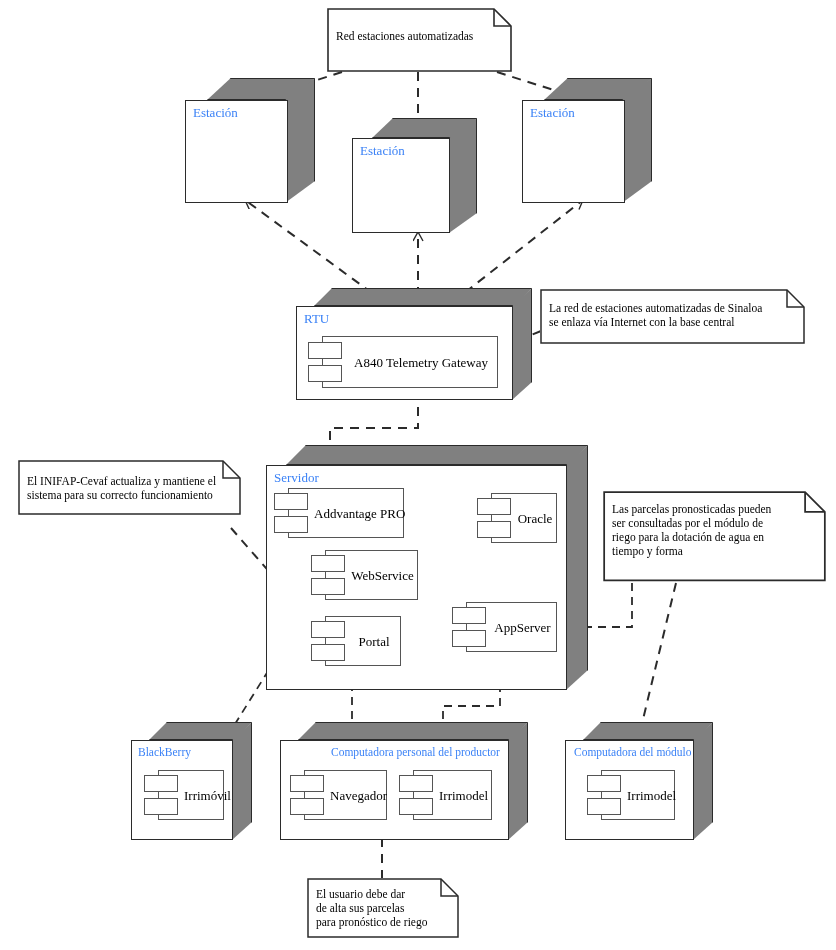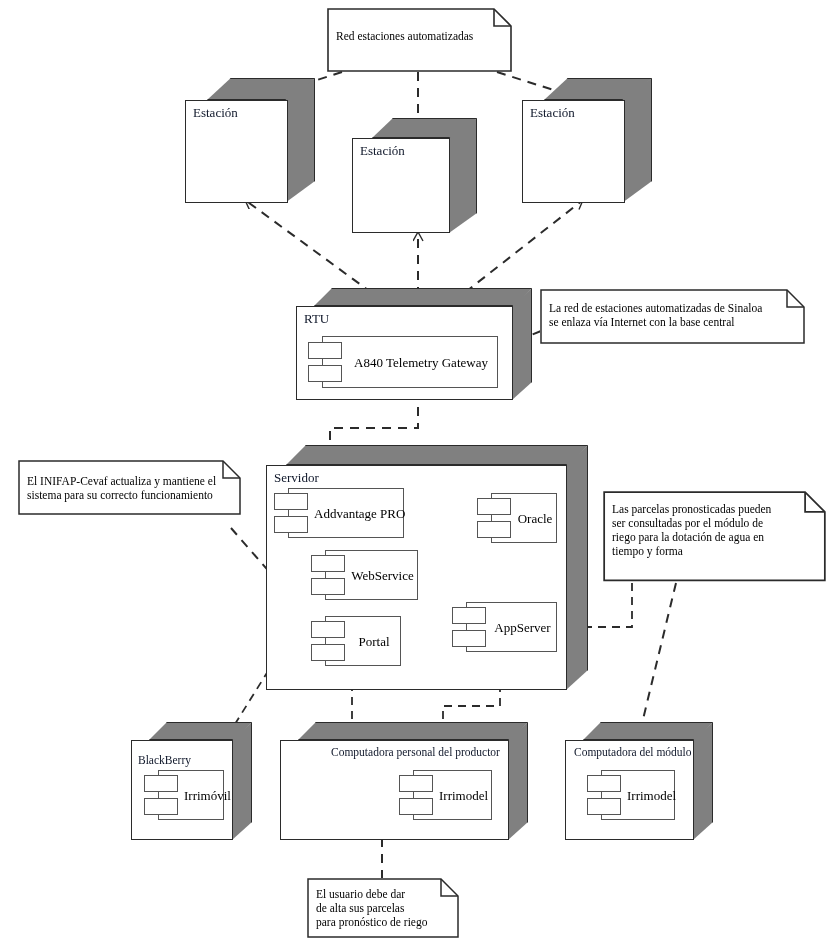--- a/index.html
+++ b/index.html
@@ -45,21 +45,21 @@
     position: absolute;
     background: #ffffff;
     border: 1px solid #2b2b2b;
     box-sizing: border-box;
   }
   .node .node-label {
     position: absolute;
     font-size: 13px;
     line-height: 14px;
     white-space: nowrap;
-    color: #0f172a;
+    color: #3b82f6;
   }
 
   
   .component {
     position: absolute;
     z-index: 14;
   }
   .component .comp-body {
     position: absolute;
     left: 14px;
@@ -302,38 +302,44 @@
       <div class="comp-name">AppServer</div>
     </div>
   </div>
 
   <div class="node" style="left:131px; top:722px; width:121px; height:118px;">
     <div class="node-depth-top" style="left:18px; top:0; width:103px; height:18px;
                 clip-path: polygon(0 100%, 17.5% 0, 100% 0, 82.5% 100%);"></div>
     <div class="node-depth-right" style="left:101px; top:0; width:20px; height:118px;
                 clip-path: polygon(0 18px, 100% 0, 100% 100px, 0 100%);"></div>
     <div class="node-face" style="left:0; top:18px; width:102px; height:100px;"></div>
-    <div class="node-label" style="left:7px; top:31px; font-size:11.5px;text-align:center;">BlackBerry</div>
+    <div class="node-label" style="left:7px; top:23px; font-size:11.5px;text-align:center;">BlackBerry</div>
 
     <div class="component" style="left:13px; top:48px; width:80px; height:50px;">
       <div class="comp-body"></div>
       <div class="comp-tab tab-a" style="top:5px;"></div>
       <div class="comp-tab tab-b" style="top:28px;"></div>
       <div class="comp-name">Irrimóvil</div>
     </div>
   </div>
 
   <div class="node" style="left:280px; top:722px; width:248px; height:118px;">
     <div class="node-depth-top" style="left:18px; top:0; width:230px; height:18px;
                 clip-path: polygon(0 100%, 7.8% 0, 100% 0, 92.2% 100%);"></div>
     <div class="node-depth-right" style="left:228px; top:0; width:20px; height:118px;
                 clip-path: polygon(0 18px, 100% 0, 100% 100px, 0 100%);"></div>
     <div class="node-face" style="left:0; top:18px; width:229px; height:100px;"></div>
     <div class="node-label" style="left:7px; top:23px; font-size:11.5px;margin-left:44px;">Computadora personal del productor</div>
 
+    <div class="component" style="left:10px; top:48px; width:97px; height:50px;">
+      <div class="comp-body"></div>
+      <div class="comp-tab tab-a" style="top:5px;"></div>
+      <div class="comp-tab tab-b" style="top:28px;"></div>
+      <div class="comp-name">Navegador</div>
+    </div>
 
     <div class="component" style="left:119px; top:48px; width:93px; height:50px;">
       <div class="comp-body"></div>
       <div class="comp-tab tab-a" style="top:5px;"></div>
       <div class="comp-tab tab-b" style="top:28px;"></div>
       <div class="comp-name">Irrimodel</div>
     </div>
   </div>
 
   <div class="node" style="left:565px; top:722px; width:148px; height:118px;">

